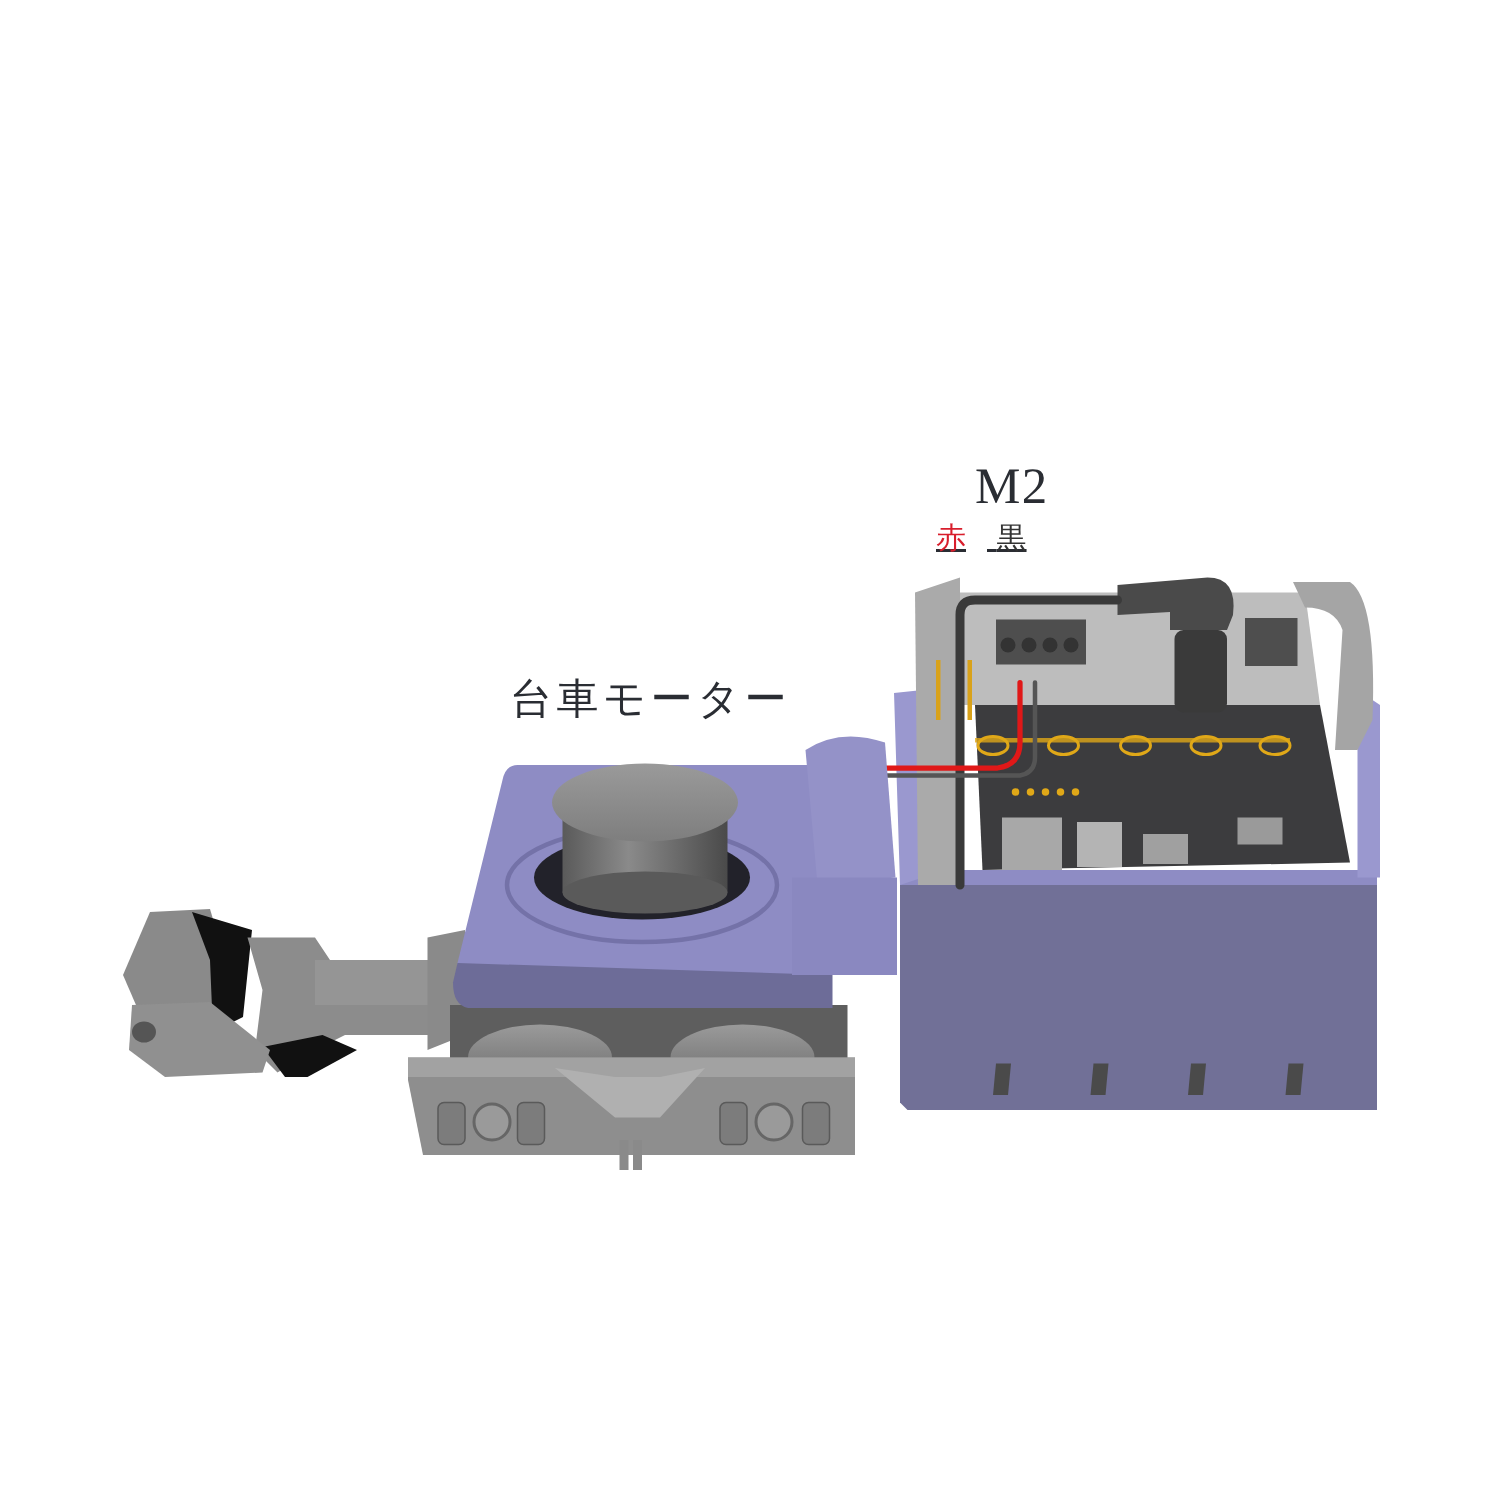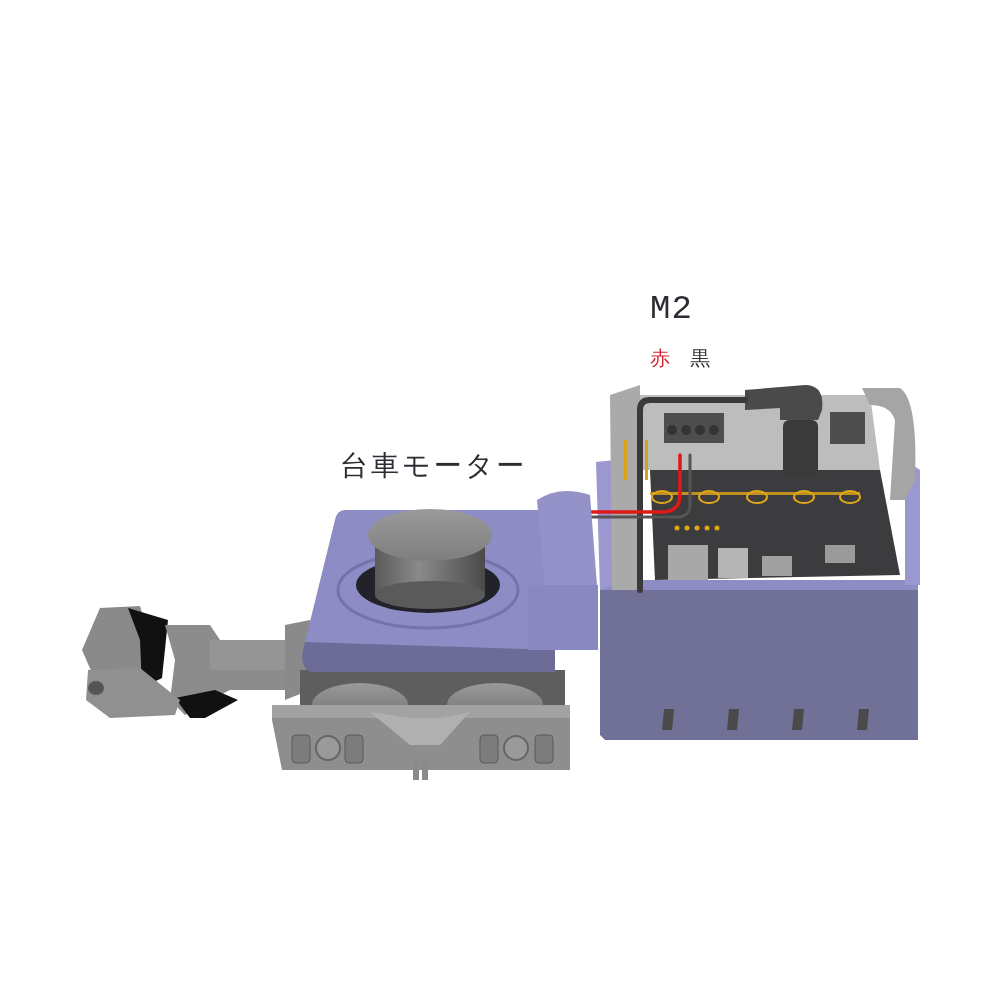--- a/index.html
+++ b/index.html
@@ -1,19 +1,19 @@
 <!DOCTYPE html>
 <html><head>
 <meta charset="utf-8">
 <style>
   html, body { margin:0; padding:0; background:#ffffff; }
   body { width:1000px; height:1000px; position:relative; overflow:hidden; font-family:"DejaVu Sans", sans-serif; }
   .label { position:absolute; white-space:nowrap; color:#2a2d33; }
-  #lbl-m2 { left:650px; top:290px; font-size:34px; letter-spacing:1px; font-family:Liberation Mono, monospace; }
-  #lbl-wires { left:650px; top:345px; font-size:20px; }
+  #lbl-m2 { left:650px; top:306px; font-size:34px; letter-spacing:1px; font-family:Liberation Serif, serif; }
+  #lbl-wires { left:624px; top:345px; font-size:20px;text-decoration:underline; }
   #lbl-wires .red { color:#d81e2c; margin-right:14px; }
   #lbl-wires .black { color:#333333; }
   #lbl-bogie { left:340px; top:447px; font-size:28px; letter-spacing:3px; }
   svg { position:absolute; left:0; top:0; }
 </style>
 </head>
 <body>
 
 <svg width="1000" height="1000" viewBox="0 0 1000 1000">
   <defs>

